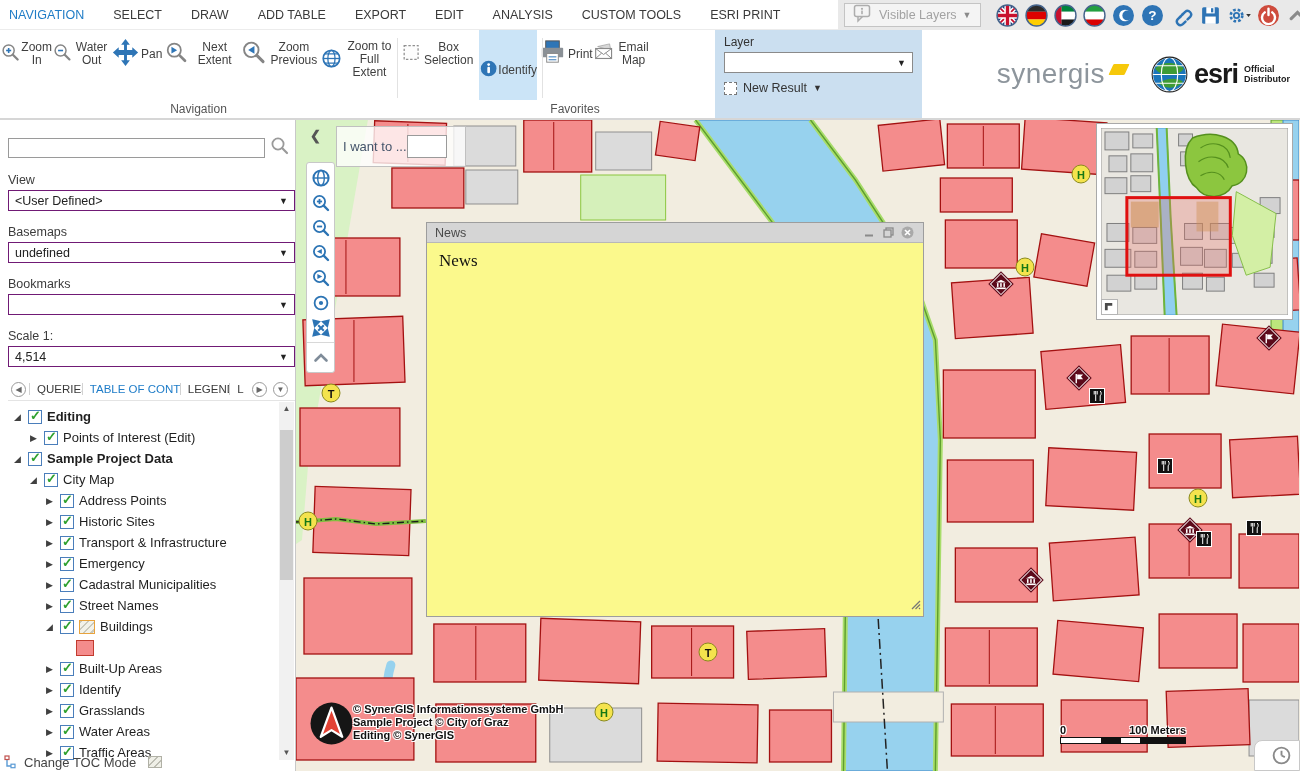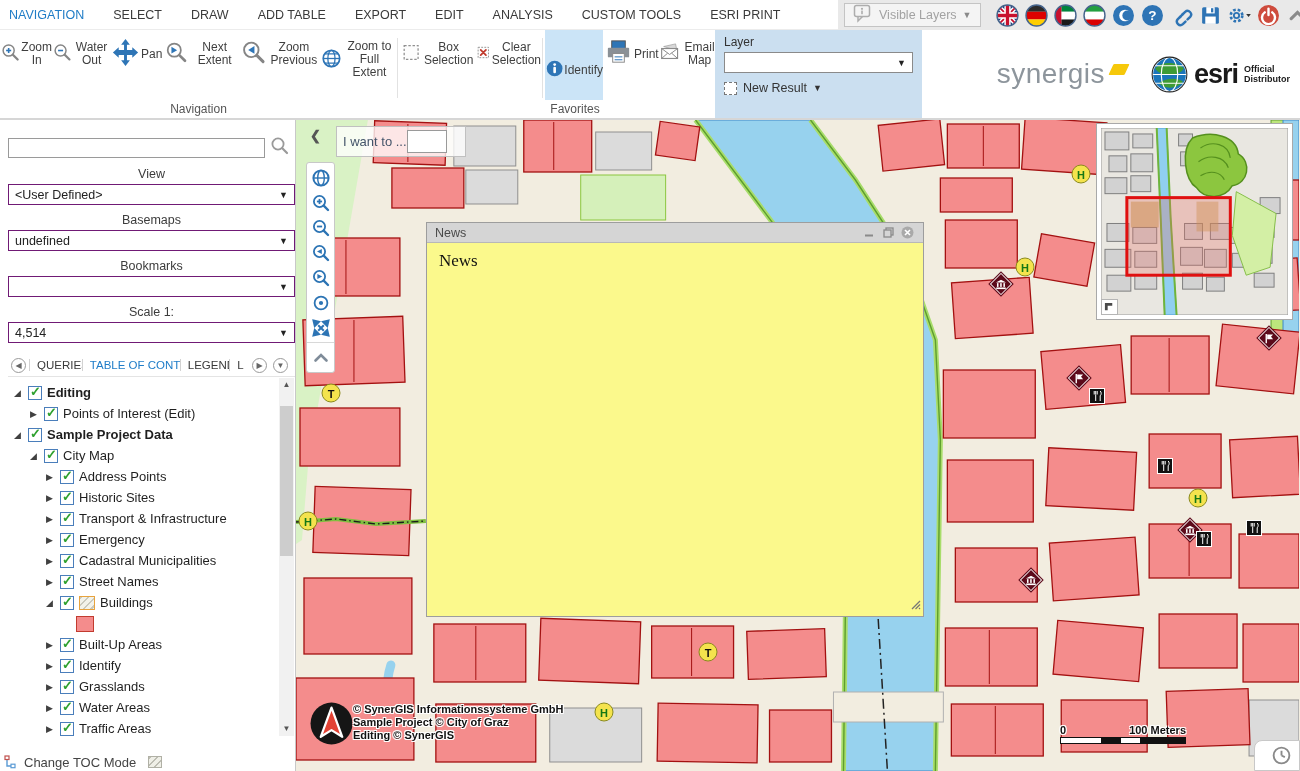--- a/index.html
+++ b/index.html
@@ -44,21 +44,21 @@
   .esri-sub { font-size:9px; font-weight:bold; color:#1a1a1a; line-height:10px; }
 
   
   .main { flex:1; display:flex; height:651px; }
 
   
   .sidebar { width:296px; flex:none; background:#fff; border-right:1px solid #c8c8c8; position:relative; padding:11px 0 0 8px; }
   .qs-title { font-size:15px; color:#1e7cc8; cursor:pointer; }
   .qs-row { display:flex; align-items:center; gap:5px; margin-top:5px; }
   .qs-input { width:257px; height:20px; border:1px solid #9a9a9a; font-size:12.5px; padding:0 4px; outline:none; }
-  .field-label { font-size:12.5px; color:#3c3c3c; margin-top:8px;text-align:center; }
+  .field-label { font-size:12.5px; color:#3c3c3c; margin-top:14px; }
   .sel { width:287px; height:21px; border:1px solid #701a75; background:#fff; margin-top:3px; display:flex; align-items:center; justify-content:space-between; padding:0 6px; cursor:pointer; }
   .sel .val { font-size:12.5px; color:#222; }
   .sel .caret { font-size:9px; color:#222; }
 
   .tabs { display:flex; align-items:center; margin-top:11px; height:23px; border-bottom:1px solid #e4e4e4; padding-right:4px; }
   .tabbtn { width:15px; height:15px; border:1px solid #9a9a9a; border-radius:50%; font-size:8px; color:#666; display:flex; align-items:center; justify-content:center; flex:none; cursor:pointer; margin:0 3px; background:#fff; }
   .tab { font-size:11.5px; color:#3a3a3a; padding:0 7px; border-left:1px solid #d2d2d2; white-space:nowrap; cursor:pointer; overflow:hidden; }
   .tab:last-of-type { border-right:1px solid #d2d2d2; }
   .tab.active { color:#1e7cc8; }
 
@@ -81,21 +81,21 @@
   .toc-footer { position:absolute; left:4px; bottom:0; height:18px; display:flex; align-items:center; gap:6px; cursor:pointer; overflow:hidden; }
   .toc-footer .t { font-size:13px; color:#444; white-space:nowrap; }
   .hatch-ic { width:14px; height:12px; background:repeating-linear-gradient(135deg,#bdbdb3 0 2px,#efefe7 2px 5px); border:1px solid #b0b0a5; margin-left:6px; }
 
   
   .map { position:relative; flex:1; overflow:hidden; background:#f2ede0; }
   .map-svg { position:absolute; left:0; top:0; }
 
   .collapse-left { position:absolute; left:14px; top:8px; font-size:13px; font-weight:bold; color:#555; cursor:pointer; z-index:21; }
 
-  .iwantto { position:absolute; left:40px; top:6px; width:130px; height:31px; background:rgba(255,255,255,.78); border:1px solid #c0c0c0; display:flex; align-items:center; gap:0; padding:0 6px; z-index:20; }
+  .iwantto { position:absolute; left:40px; top:6px; width:130px; height:41px; background:rgba(255,255,255,.78); border:1px solid #c0c0c0; display:flex; align-items:center; gap:0; padding:0 6px; z-index:20; }
   .iwantto .t { font-size:13px; color:#44546a; white-space:nowrap; }
   .iwantto input { width:40px; height:23px; border:1px solid #9a9a9a; outline:none; }
 
   .mtools { position:absolute; left:10px; top:42px; width:29px; background:#fff; border:1px solid #c8c8c8; border-radius:3px; z-index:20; padding:2px 0; }
   .mtool { width:100%; height:25px; display:flex; align-items:center; justify-content:center; cursor:pointer; }
   .mtools .divider { border-top:1px solid #d8d8d8; margin:2px 0; }
 
   .overview { position:absolute; right:7px; top:3px; width:197px; height:197px; background:#fff; border:1px solid #a9a9a9; padding:4px; z-index:20; }
   .ov-corner { position:absolute; left:4px; bottom:4px; width:17px; height:16px; background:#fff; border:1px solid #b5b5b5; z-index:2; display:flex; align-items:center; justify-content:center; cursor:pointer; }
 
@@ -320,27 +320,20 @@
             <path d="M6.5,9.5 H25.5 M6.5,22.5 H25.5" stroke="#2E75B6" stroke-width="1.8" fill="none"></path>
           </svg>
         <span class="lbl" style="width:72px">Zoom to Full Extent</span>
       </div>
       <div class="rb-divider" style="left:397px"></div>
       <div class="rb" style="width:75px;margin-left:4px">
         <svg class="ric" viewBox="0 0 32 32">
             <rect x="6" y="6" width="20" height="20" fill="#fdfdfd" stroke="#909090" stroke-width="1.8" stroke-dasharray="3.5,2.5"></rect>
           </svg>
         <span class="lbl">Box Selection</span>
-      </div>
-      <div class="rb" style="width:66px">
-        <svg class="ric" viewBox="0 0 32 32">
-            <rect x="6" y="6" width="20" height="20" fill="#fdfdfd" stroke="#909090" stroke-width="1.8" stroke-dasharray="3.5,2.5"></rect>
-            <path d="M11,11 L21,21 M21,11 L11,21" stroke="#c0392b" stroke-width="3.4" stroke-linecap="round"></path>
-          </svg>
-        <span class="lbl" style="width:56px">Clear Selection</span>
       </div>
       <div class="rb-divider" style="left:542px"></div>
       <div class="rb active-tool" style="width:58px;margin-left:4px">
         <svg class="ric" viewBox="0 0 32 32">
             <circle cx="16" cy="16" r="13" fill="#2e75b6"></circle>
             <circle cx="16" cy="9.5" r="2.3" fill="#fff"></circle>
             <rect x="13.8" y="13" width="4.4" height="11" rx="2.1" fill="#fff"></rect>
           </svg>
         <span class="lbl">Identify</span>
       </div>

